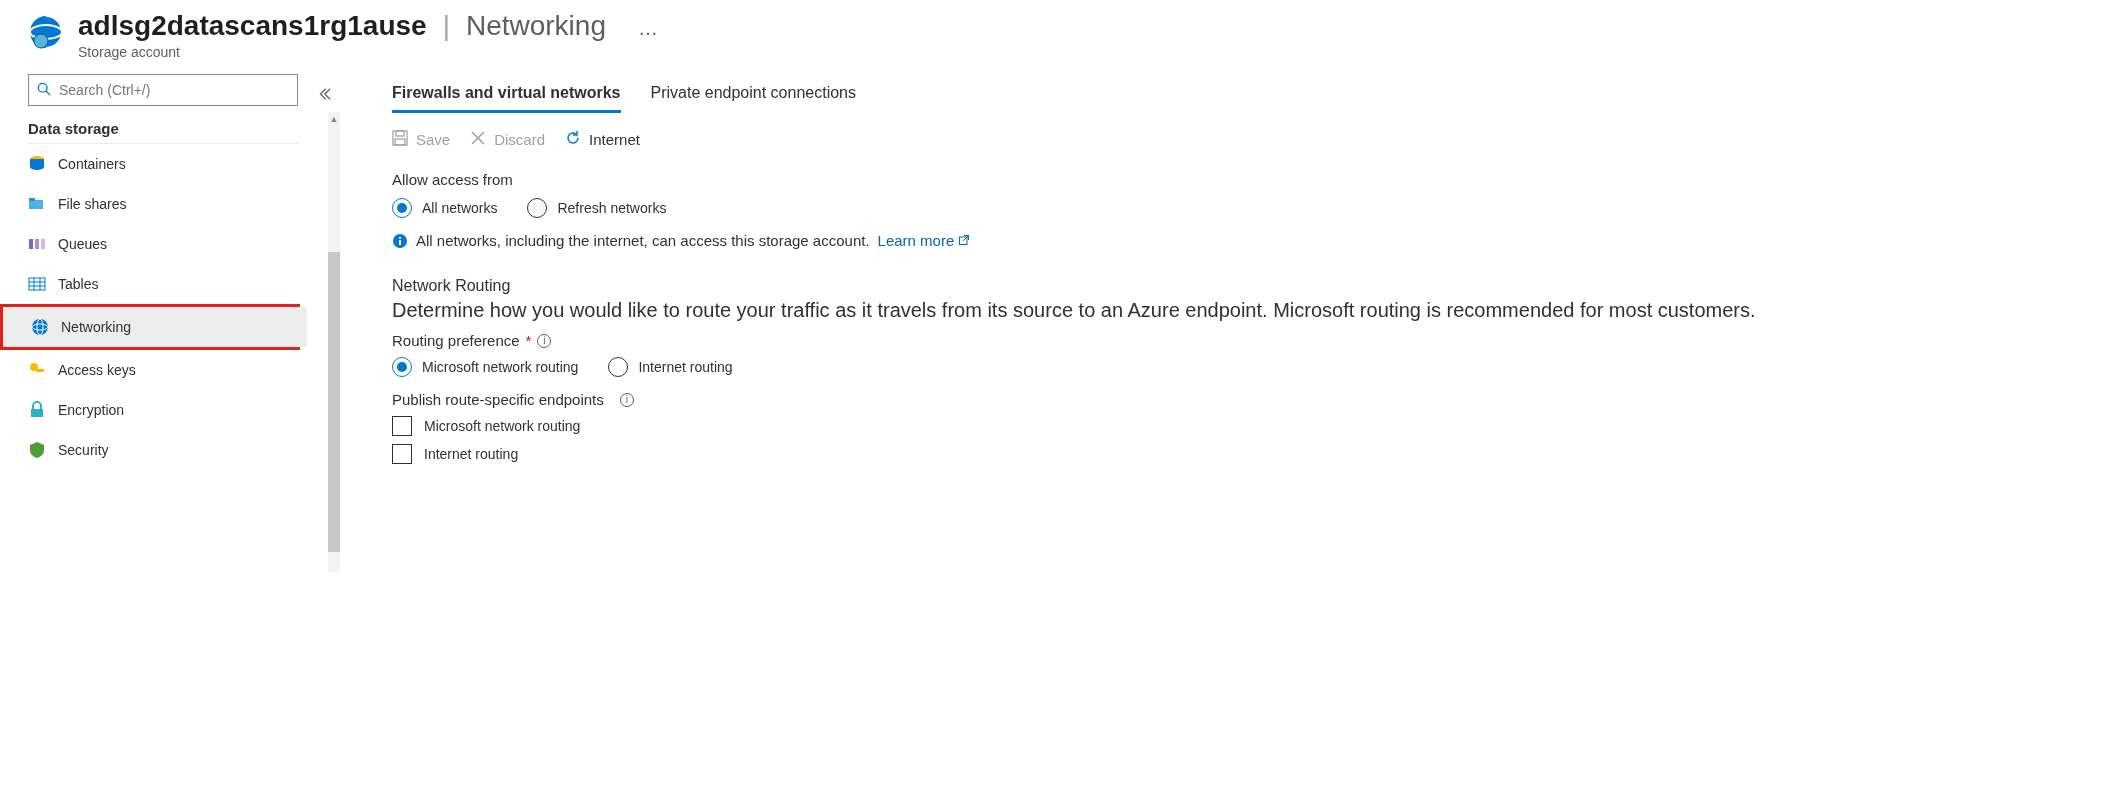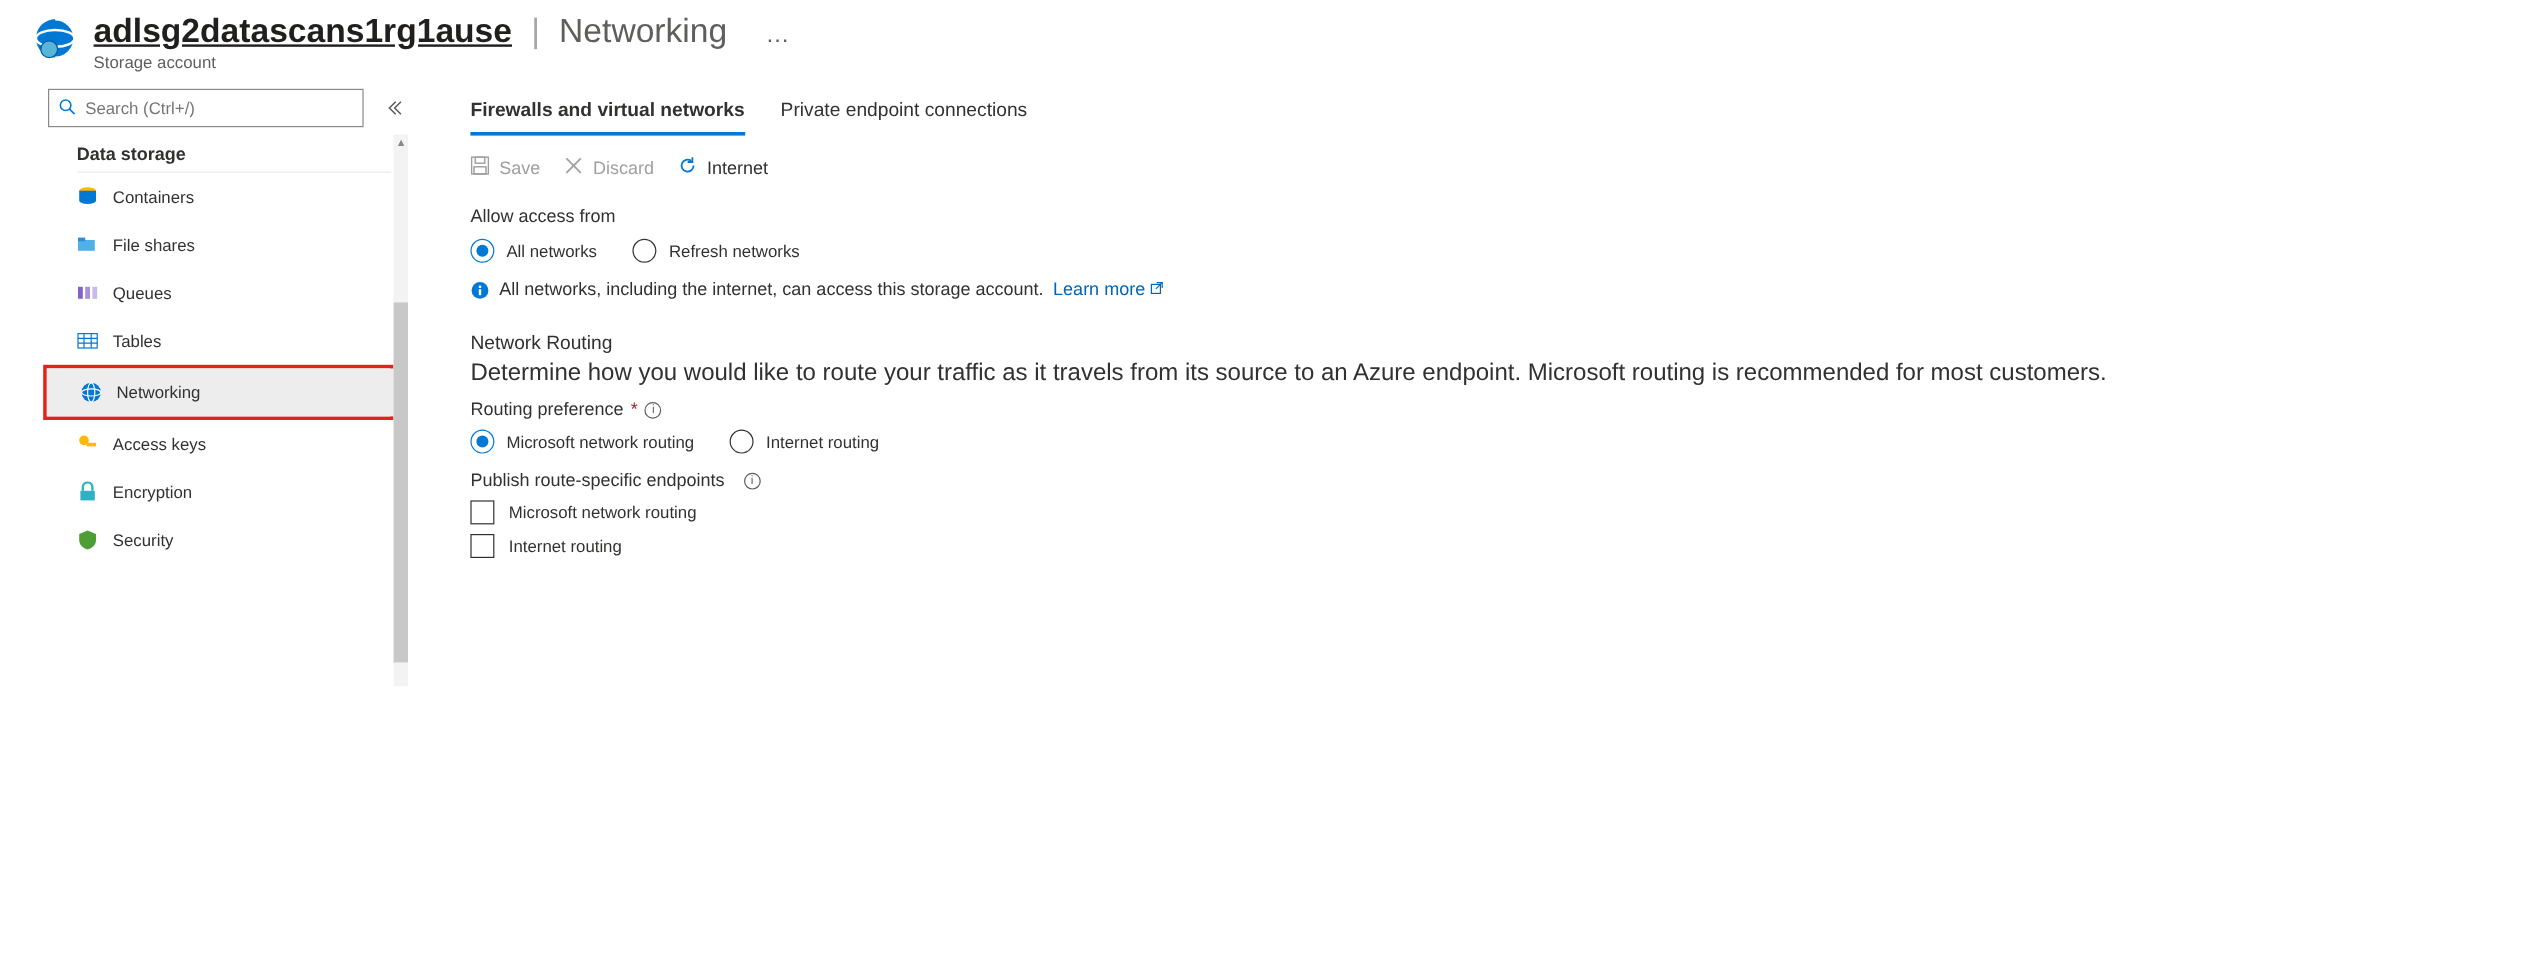--- a/index.html
+++ b/index.html
@@ -10,38 +10,38 @@
     background: #ffffff;
     width: 2120px;
   }
   .root { display: flex; flex-direction: column; }
 
   
   .page-header { display: flex; align-items: flex-start; padding: 10px 28px 6px 28px; }
   .header-icon { width: 36px; height: 36px; margin-right: 14px; flex-shrink:0; margin-top:4px; }
   .title-block { display: flex; flex-direction: column; }
   .title-line { display: flex; align-items: baseline; gap: 12px; }
-  .title-main { font-size: 28px; font-weight: 600; color: #201f1e; text-decoration: underline; }
+  .title-main { font-size: 28px; font-weight: 600; color: #201f1e; }
   .title-sep { font-size: 28px; color: #a6a6a6; font-weight: 300; padding: 0 4px;}
   .title-sub { font-size: 28px; color: #605e5c; font-weight: 400; }
   .title-ellipsis { font-size: 20px; color:#605e5c; cursor:pointer; margin-left: 20px;}
   .service-type { font-size: 14px; color: #605e5c; margin-top: 2px; }
 
   
   .body { display: flex; }
 
   
-  .search-row { display:flex; align-items:center; padding: 8px 0 6px 40px; gap:14px;}
+  .search-row { display:flex; align-items:flex-end; padding: 8px 0 6px 28px; gap:14px;}
   .search-box { display:flex; align-items:center; border:1px solid #8a8886; width:270px; height:32px; padding:0 8px; gap:8px;}
   .search-box input { border:none; outline:none; flex:1; font-size:14px; color:#323130;}
   .collapse-btn { width:24px; height:24px; display:flex; align-items:center; justify-content:center; cursor:pointer; color:#605e5c; font-size:14px;}
 
   
   .left-col { width: 340px; flex-shrink: 0; }
-  .sidebar-wrap { display:flex;margin-left:36px; }
+  .sidebar-wrap { display:flex; }
   .sidebar { width: 300px; padding-left: 28px; padding-bottom:20px; }
   .scroll-track { width: 12px; background:#f3f3f3; position:relative; margin-left:auto; }
   .scroll-thumb { position:absolute; left:0; right:0; background:#c8c8c8; }
   .group-header { font-size:15px; font-weight:600; color:#323130; padding: 8px 0 6px 0; border-bottom: 1px solid #edebe9; margin-right:2px;}
   .nav-item { display:flex; align-items:center; height:40px; gap:12px; cursor:pointer; padding-left: 0px;}
   .nav-item .icon { width:18px; height:18px; flex-shrink:0;}
   .nav-item.selected { background:#ededed; margin-left:-28px; padding-left:28px; margin-right:-10px;}
   .highlight-box { border: 3px solid #e1231b; }
 
   

